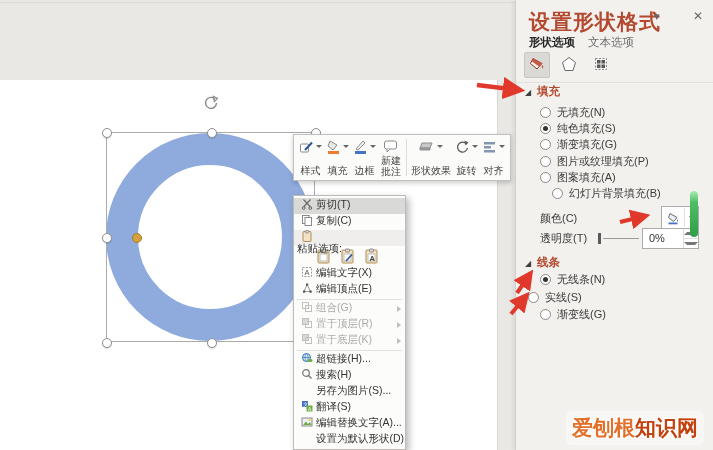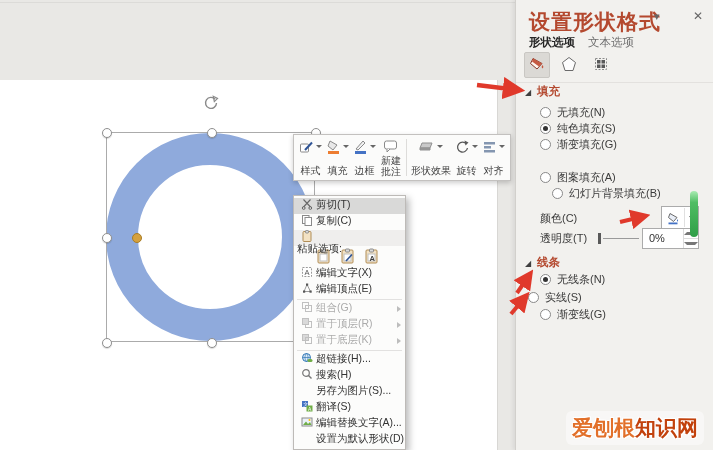--- a/index.html
+++ b/index.html
@@ -371,20 +371,24 @@
         <span class="plab">无填充(N)</span>
     </div>
     <div class="prow" style="left:24px;top:121px;">
       <span class="radio sel"></span>
         <span class="plab">纯色填充(S)</span>
     </div>
     <div class="prow" style="left:24px;top:137px;">
       <span class="radio"></span>
         <span class="plab">渐变填充(G)</span>
     </div>
+    <div class="prow" style="left:24px;top:154px;">
+      <span class="radio"></span>
+        <span class="plab">图片或纹理填充(P)</span>
+    </div>
     <div class="prow" style="left:24px;top:170px;">
       <span class="radio"></span>
         <span class="plab">图案填充(A)</span>
     </div>
     <div class="prow" style="left:36px;top:186px;">
       <span class="radio"></span>
         <span class="plab">幻灯片背景填充(B)</span>
     </div>
 
     <div class="prow" style="left:24px;top:211px;">

